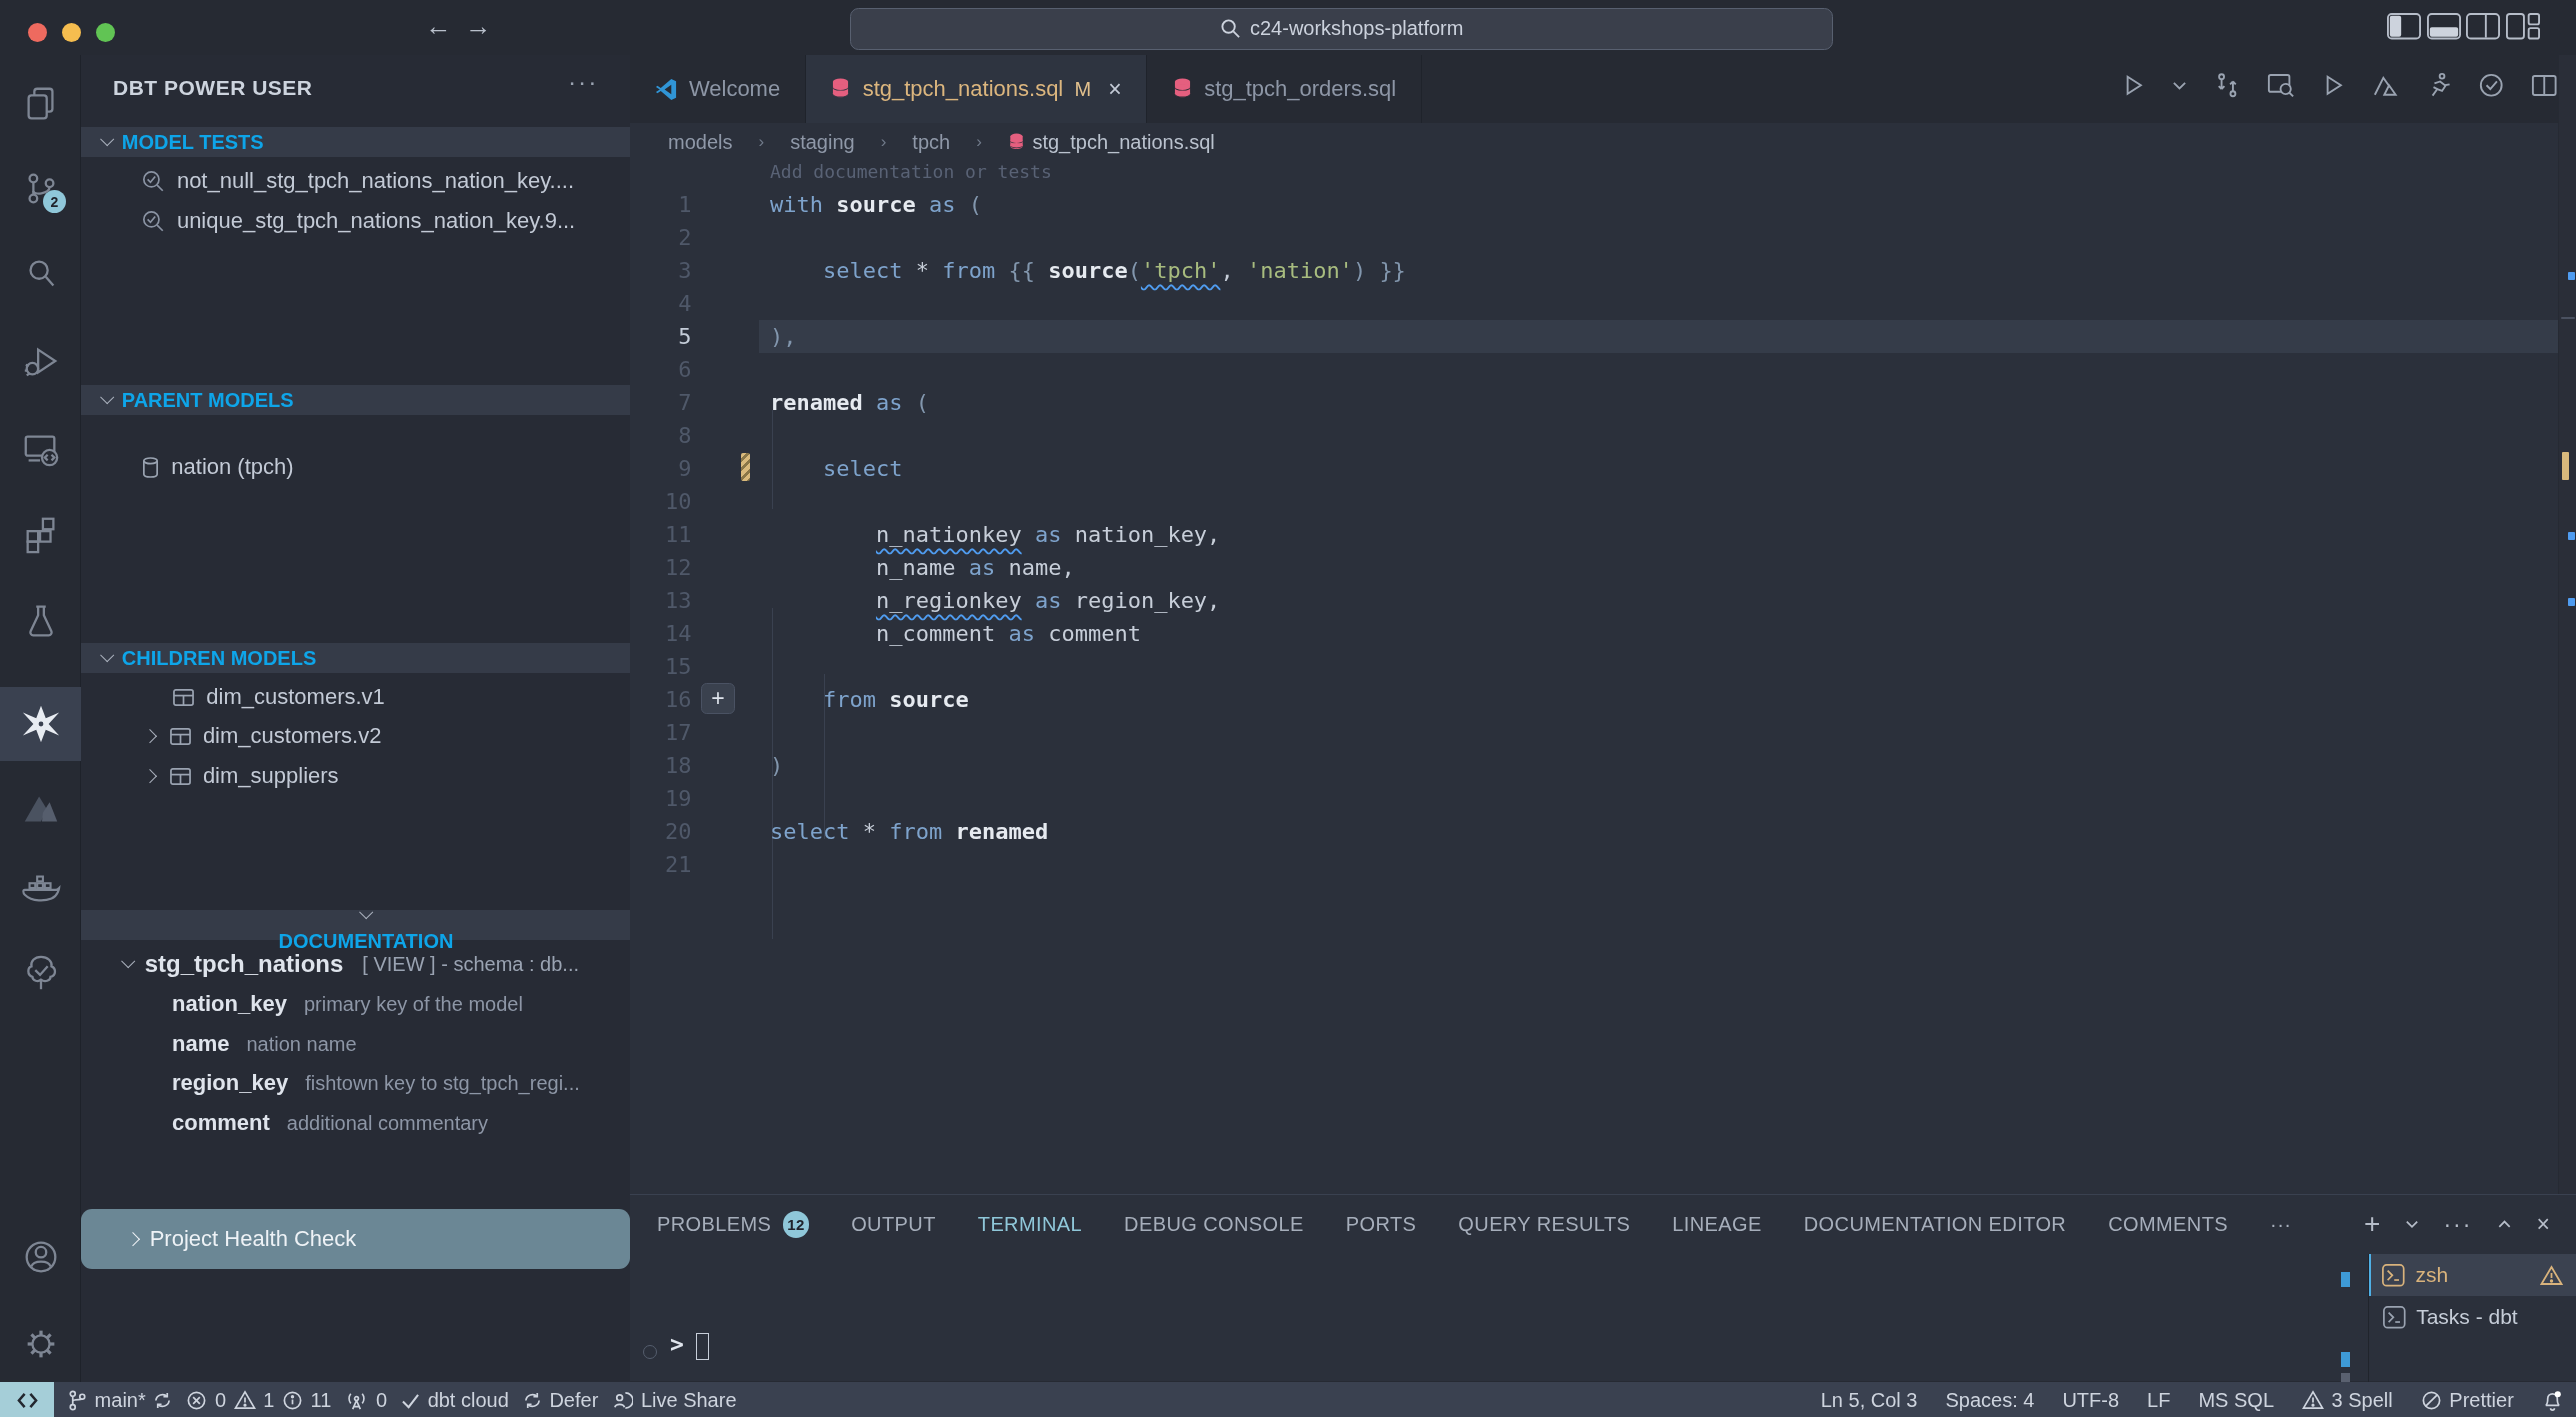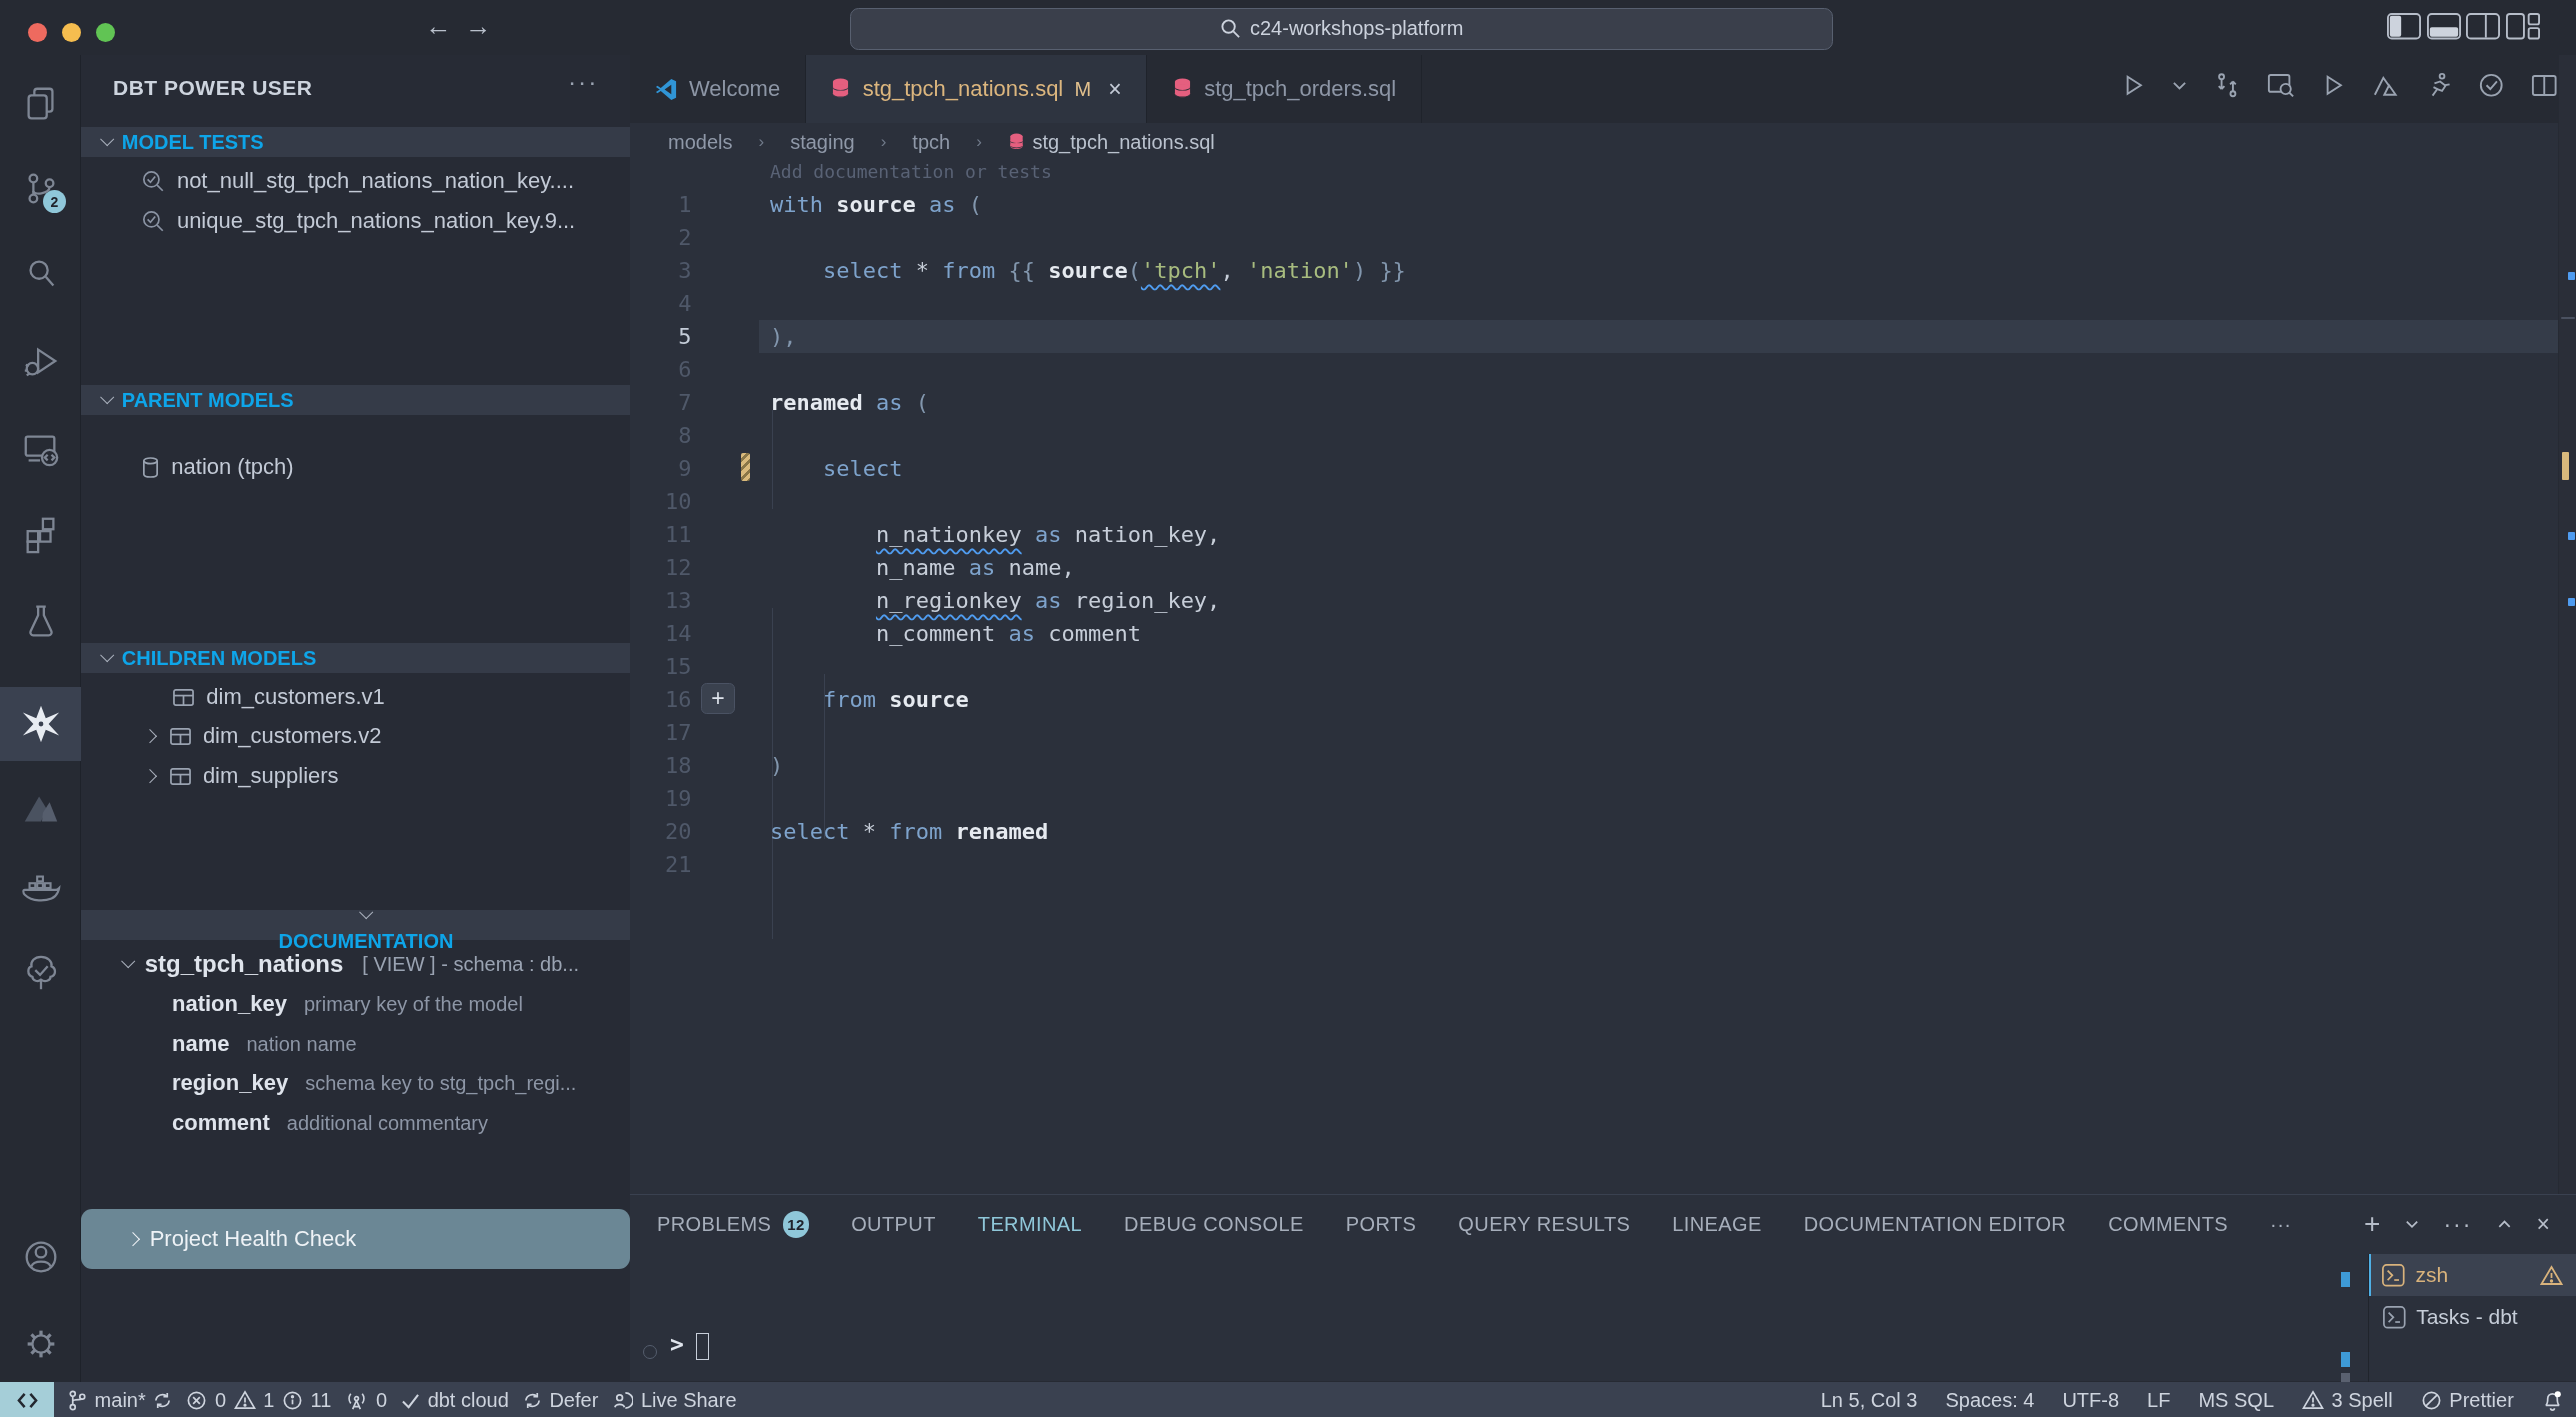--- a/index.html
+++ b/index.html
@@ -314,21 +314,21 @@
       <div class="siderow" style="top: 929px; padding-left: 91px; position: absolute;">
         <span class="docname">nation_key</span>
         <span class="docdesc">primary key of the model</span>
       </div>
       <div class="siderow" style="top: 969px; padding-left: 91px; position: absolute;">
         <span class="docname">name</span>
         <span class="docdesc">nation name</span>
       </div>
       <div class="siderow" style="top: 1008px; padding-left: 91px; position: absolute;">
         <span class="docname">region_key</span>
-        <span class="docdesc">schema key to stg_tpch_regi...</span>
+        <span class="docdesc">fishtown key to stg_tpch_regi...</span>
       </div>
       <div class="siderow" style="top: 1048px; padding-left: 91px; position: absolute;">
         <span class="docname">comment</span>
         <span class="docdesc">additional commentary</span>
       </div>
     </div>
 
   <div id="project-actions-list">
       <div class="siderow" id="row-health" style="top: 1154px; height: 60px; padding-left: 47px; position: absolute; border-radius: 11px;">
         <span class="chev right" style="border-color: rgb(238, 242, 246);"></span>

